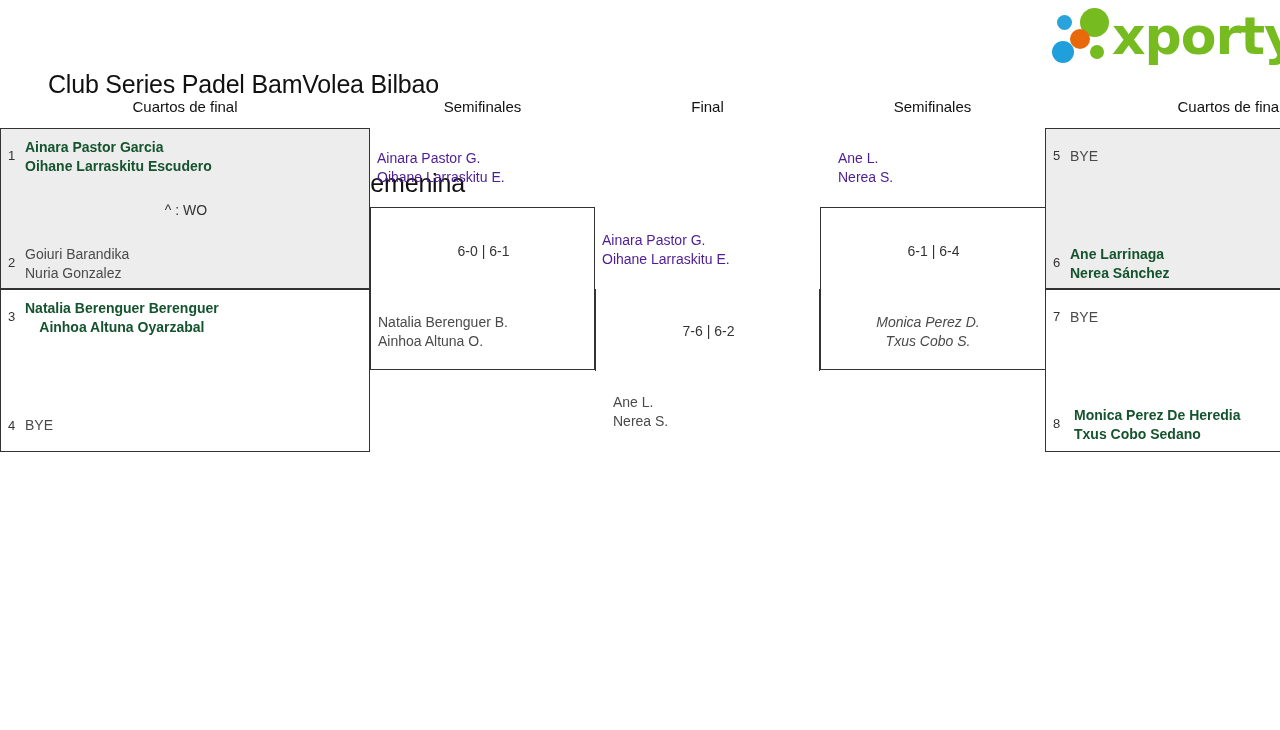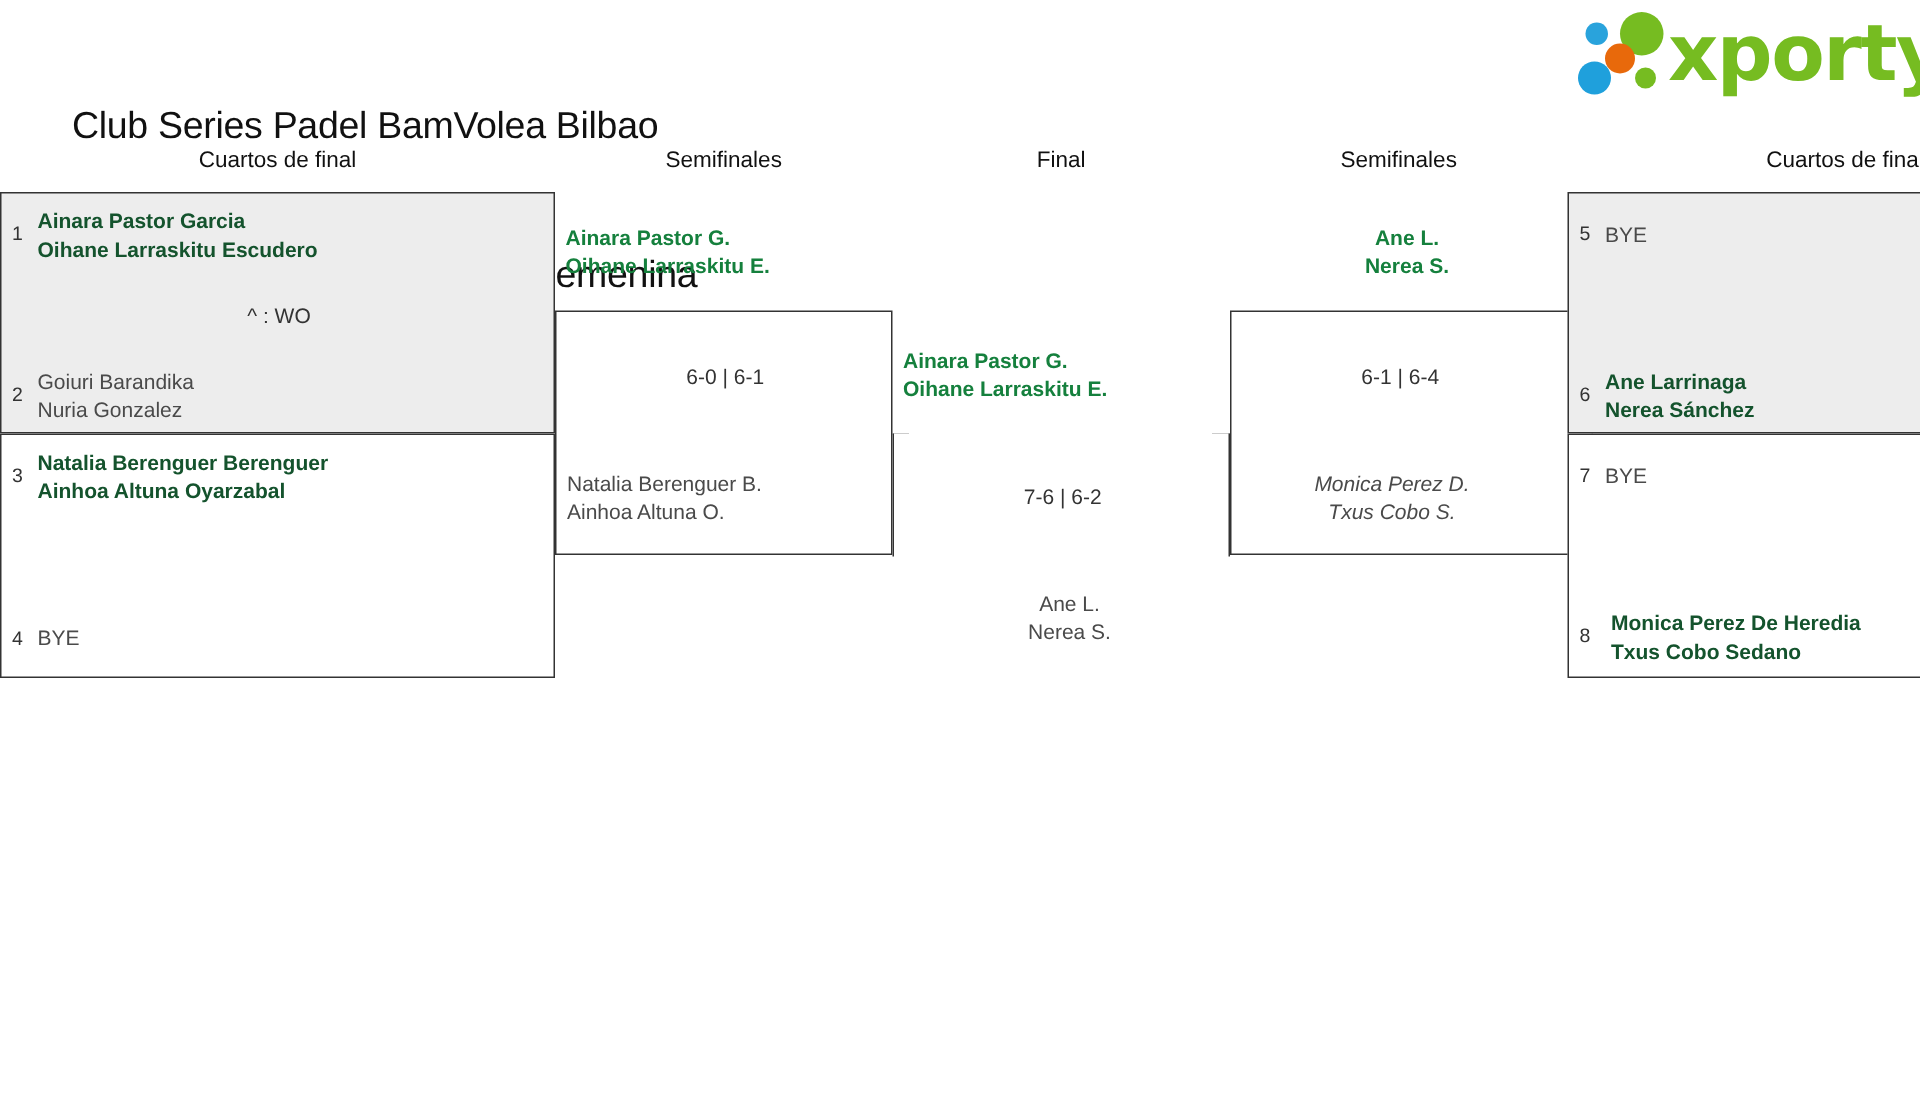--- a/index.html
+++ b/index.html
@@ -108,26 +108,26 @@
     line-height: 18px;
     color: #333333;
     text-align: center;
     white-space: nowrap;
   }
 
   .advancer {
     position: absolute;
     font-size: 14px;
     line-height: 18.5px;
-    font-weight: 700;
-    color: #15803d;
+    font-weight: 400;
+    color: #4c1d95;
     white-space: nowrap;
   }
   .advancer.gray { font-weight: 400; color: #4a4a4a; }
-  .advancer.right { text-align: center; }
+  .advancer.right { text-align: left; }
   .advancer .ln { display: block; }
 
   .connector {
     position: absolute;
     background: #333333;
   }
 </style>
 </head>
 <body>
 
@@ -169,21 +169,21 @@
     <span class="score" style="left:0px; top:72px; width:370px;">^ : WO</span>
     <span class="seed" style="left:7px; top:126px;">2</span>
     <span class="team loser" style="left:24px; top:116px;">
       <span class="ln">Goiuri Barandika</span>
       <span class="ln">Nuria Gonzalez</span>
     </span>
   </div>
 
   <div class="match-box plain" style="left:0px; top:289px; width:370px; height:163px;">
     <span class="seed" style="left:7px; top:19px;">3</span>
-    <span class="team winner" style="left:24px; top:9px;">
+    <span class="team winner" style="left:24px; top:9px;text-align:center;">
       <span class="ln">Natalia Berenguer Berenguer</span>
       <span class="ln">Ainhoa Altuna Oyarzabal</span>
     </span>
     <span class="score" style="left:0px; top:72px; width:370px;"></span>
     <span class="seed" style="left:7px; top:128px;">4</span>
     <span class="team loser" style="left:24px; top:126px;">
       <span class="ln">BYE</span>
     </span>
   </div>
 

